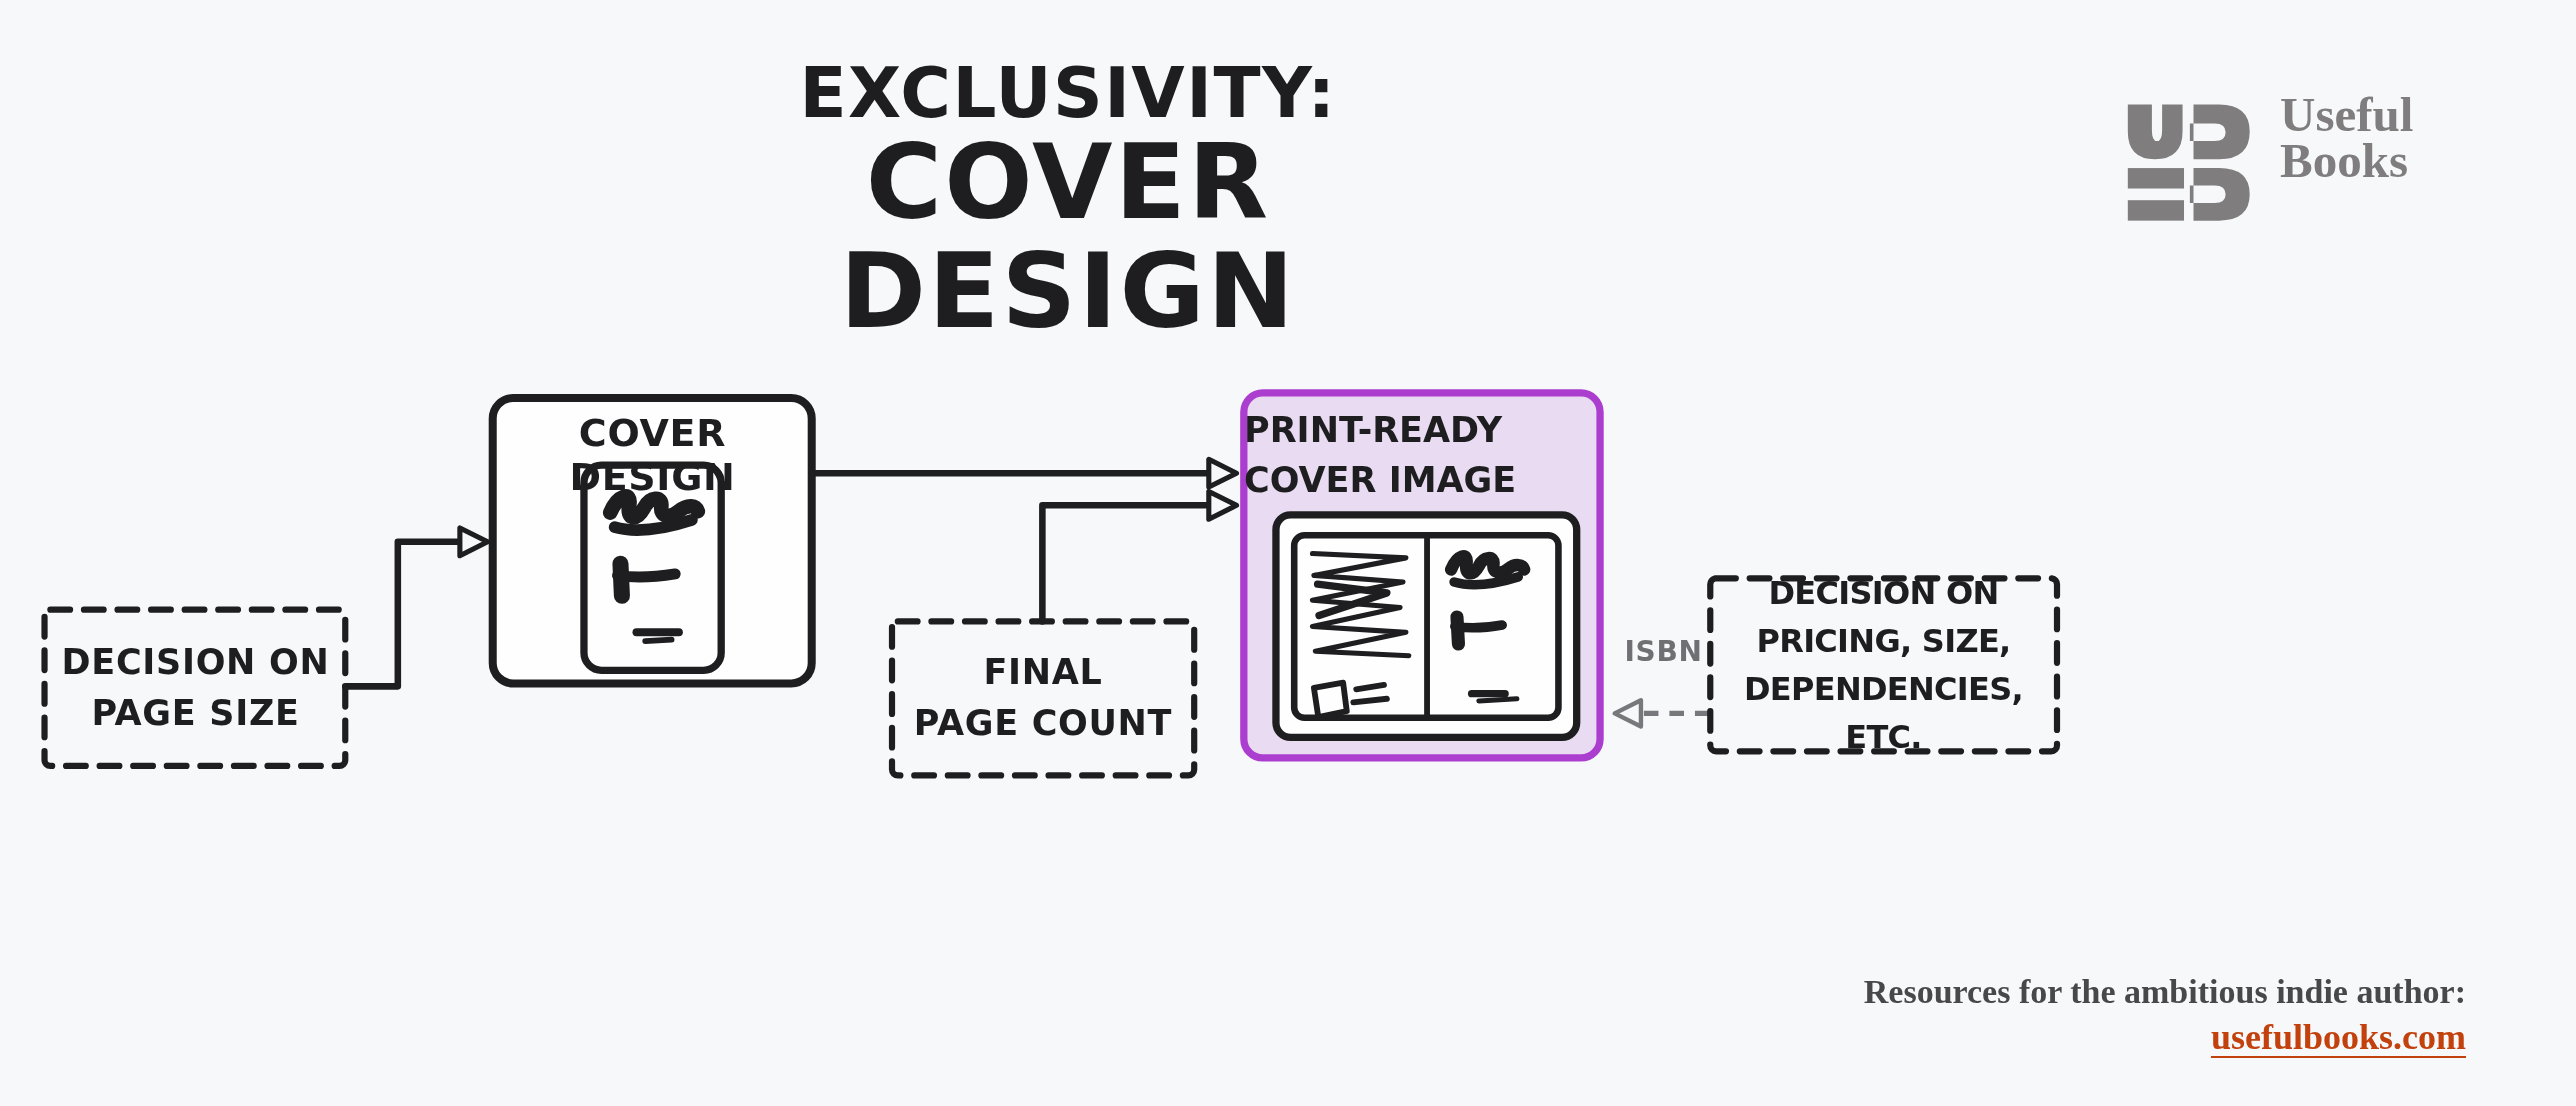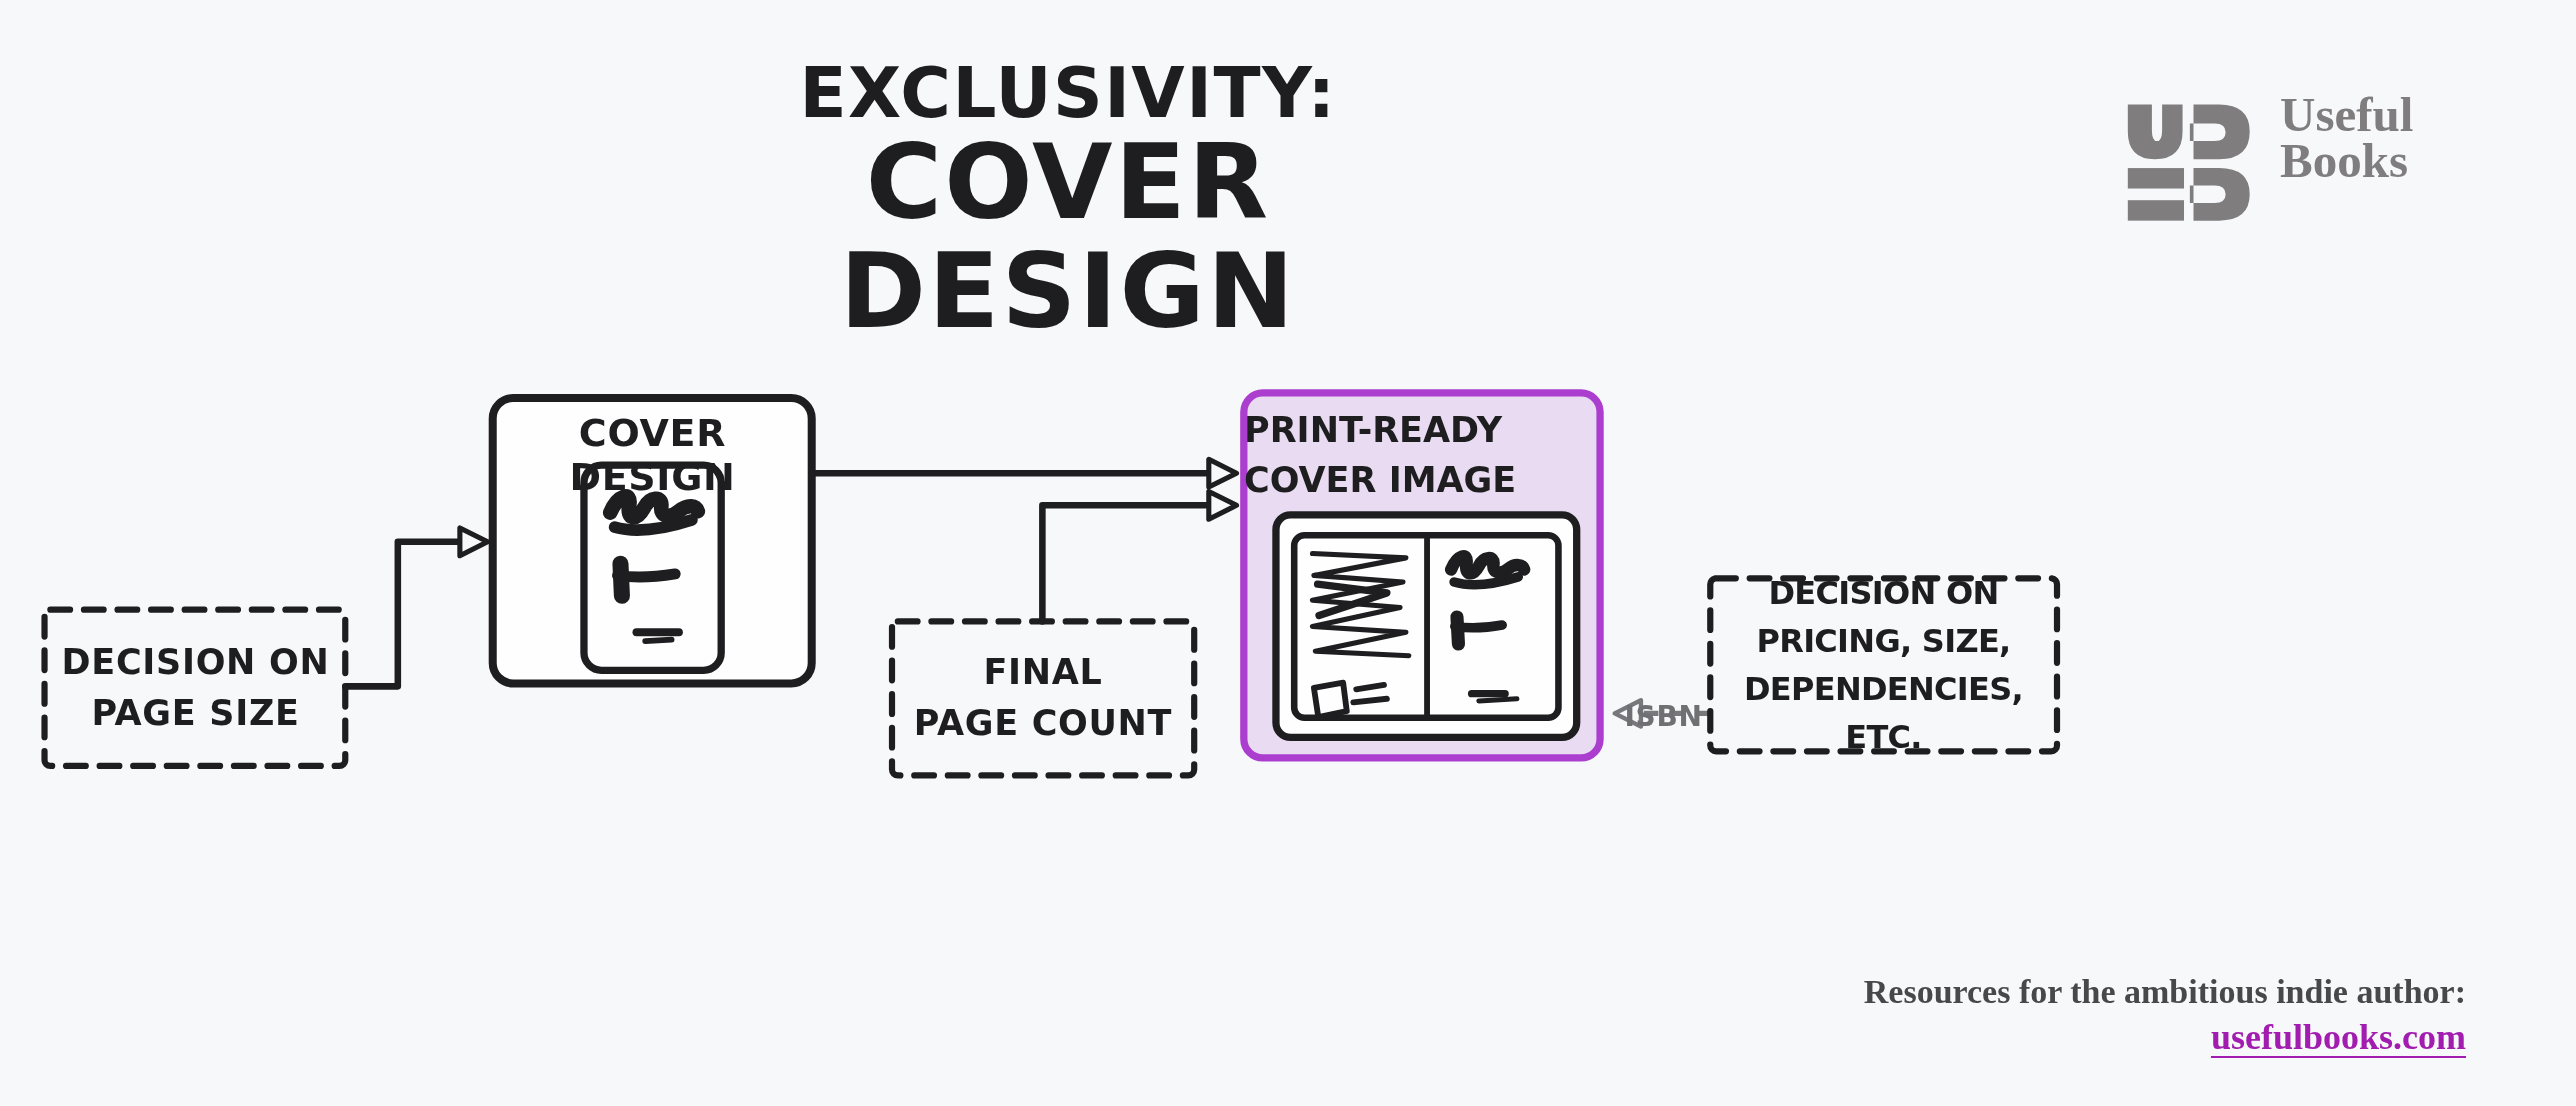--- a/index.html
+++ b/index.html
@@ -10,26 +10,26 @@
   .overlay{position:absolute;display:flex;flex-direction:column;align-items:center;justify-content:center;
            text-align:center;font-weight:800;letter-spacing:0.7px;}
   .header{position:absolute;left:652px;top:59px;width:832px;text-align:center;}
   .kicker{font-size:69px;font-weight:800;line-height:1.0;letter-spacing:1.5px;}
   .big-title{font-size:104px;font-weight:800;line-height:1.05;letter-spacing:2.2px;}
   .node-label{font-size:35px;line-height:1.45;font-weight:800;}
   .cover-label{position:absolute;left:493px;top:411px;width:319px;text-align:center;
                font-size:38px;font-weight:800;letter-spacing:0.7px;}
   .print-label{position:absolute;left:1244px;top:406px;width:356px;text-align:left;
                font-size:35px;line-height:1.42;font-weight:800;}
-  .isbn{position:absolute;left:1619px;top:700px;width:89px;text-align:center;
+  .isbn{position:absolute;left:1619px;top:635px;width:89px;text-align:center;
         font-size:28px;font-weight:800;color:#6f6f74;letter-spacing:0.7px;}
   .footer{position:absolute;right:110px;top:971px;text-align:right;
           font-family:"Liberation Serif", serif;color:#48484a;font-weight:600;}
   .footer .tagline{font-size:34px;line-height:1.25;}
-  .footer a{color:#a21caf;text-decoration:underline;text-underline-offset:6.6px;
+  .footer a{color:#c2410c;text-decoration:underline;text-underline-offset:6.6px;
             text-decoration-thickness:2.2px;font-size:36px;line-height:1.3;}
   .brand-name{position:absolute;left:2280px;top:92px;
               font-family:"Liberation Serif", serif;font-weight:700;color:#7f7d7e;
               font-size:49px;line-height:0.93;letter-spacing:0px;}
 </style>
 </head>
 <body>
 
 <div class="canvas">
 

